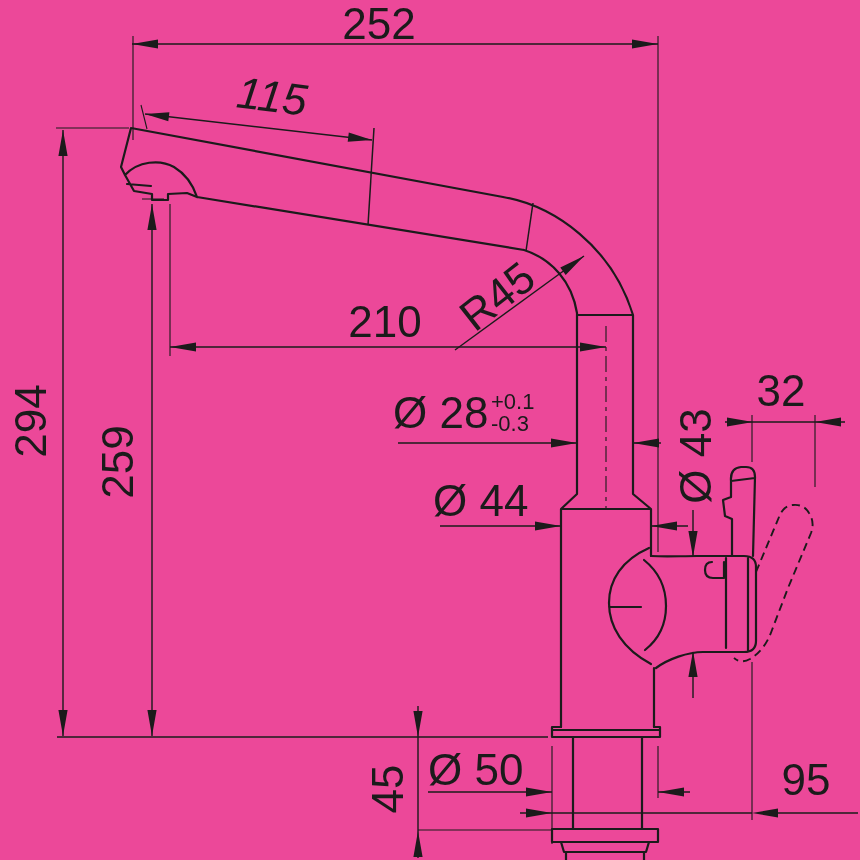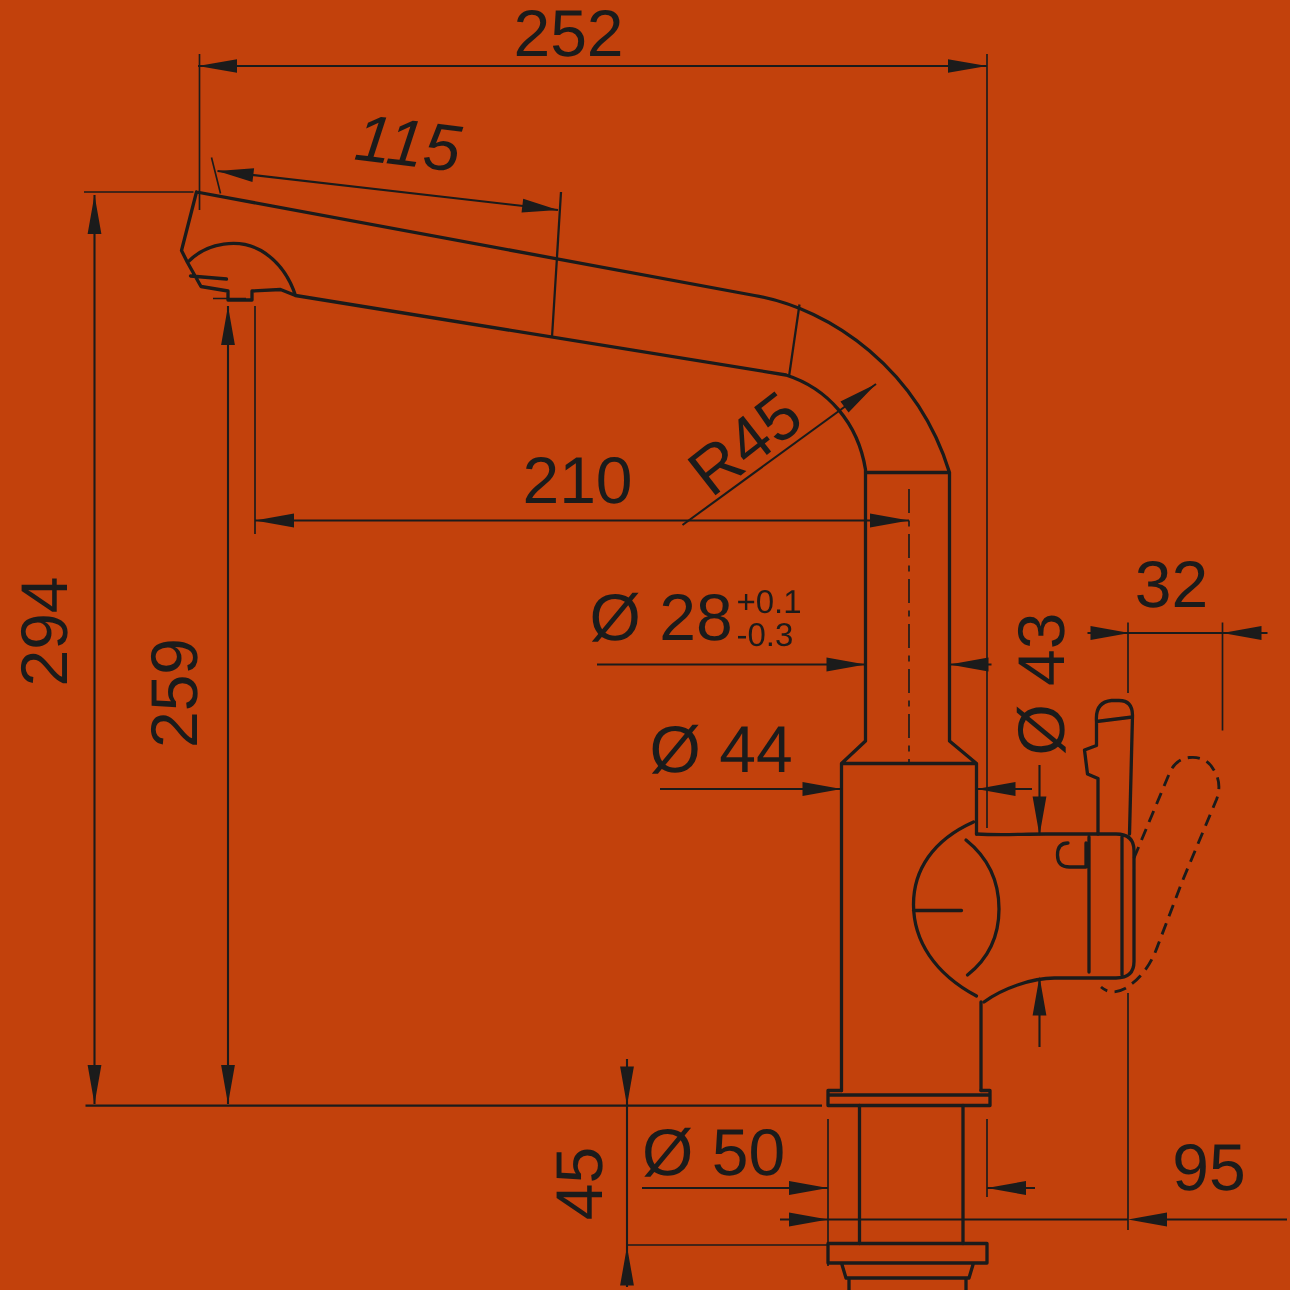--- a/index.html
+++ b/index.html
@@ -1,16 +1,16 @@
 <!DOCTYPE html>
 <html><head>
 <meta charset="utf-8">
 <style>
   html,body{margin:0;padding:0;background:#fff;}
-  .stage{position:relative;width:860px;height:860px;background:#c2410c;overflow:hidden;
+  .stage{position:relative;width:860px;height:860px;background:#ec4899;overflow:hidden;
          font-family:"Liberation Sans", sans-serif;}
   svg{position:absolute;left:0;top:0;}
   .outline{fill:none;stroke:#1b1b1b;stroke-width:2.2;stroke-linejoin:round;stroke-linecap:round;}
   .thin{fill:none;stroke:#1b1b1b;stroke-width:1.5;}
   .dim{fill:none;stroke:#1b1b1b;stroke-width:1.4;}
   .ext{fill:none;stroke:#1b1b1b;stroke-width:1.1;}
   .axis{fill:none;stroke:#1b1b1b;stroke-width:1.1;stroke-dasharray:16 5 4 5;}
   .dashed{fill:none;stroke:#1b1b1b;stroke-width:1.9;stroke-dasharray:8 5;stroke-linejoin:round;}
   .arrow{fill:#1b1b1b;stroke:none;}
   text{fill:#1b1b1b;font-family:"Liberation Sans", sans-serif;font-size:44px;}

